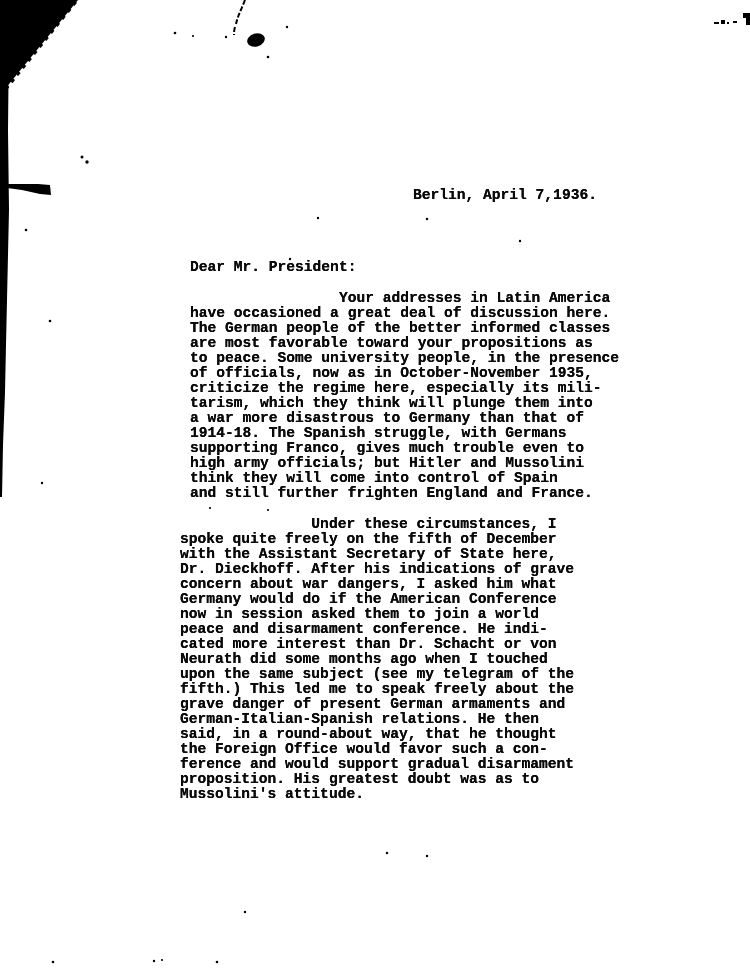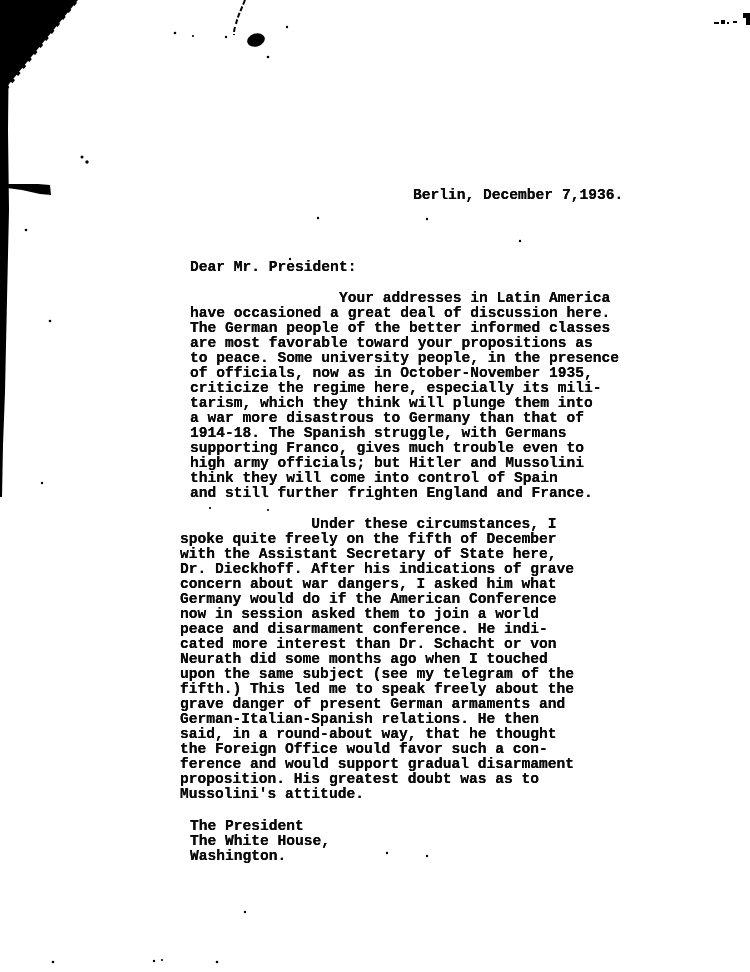--- a/index.html
+++ b/index.html
@@ -87,21 +87,21 @@
         <circle cx="427" cy="856" r="1.2"></circle>
         <circle cx="245" cy="912" r="1.2"></circle>
         <circle cx="53" cy="962" r="1.3"></circle>
         <circle cx="154" cy="961" r="1.2"></circle>
         <circle cx="162" cy="960" r="1.1"></circle>
         <circle cx="217" cy="962" r="1.3"></circle>
       </g>
     </g>
   </svg>
 
-  <div class="typewritten date-line">Berlin, December 7,1936.</div>
+  <div class="typewritten date-line">Berlin, April 7,1936.</div>
 
   <div class="typewritten salutation">Dear Mr. President:</div>
 
   <div class="typewritten paragraph-1">                 Your addresses in Latin America
 have occasioned a great deal of discussion here.
 The German people of the better informed classes
 are most favorable toward your propositions as
 to peace. Some university people, in the presence
 of officials, now as in October-November 1935,
 criticize the regime here, especially its mili-
@@ -126,17 +126,14 @@
 upon the same subject (see my telegram of the
 fifth.) This led me to speak freely about the
 grave danger of present German armaments and
 German-Italian-Spanish relations. He then
 said, in a round-about way, that he thought
 the Foreign Office would favor such a con-
 ference and would support gradual disarmament
 proposition. His greatest doubt was as to
 Mussolini's attitude.</div>
 
-  <div class="typewritten closing-block">The President
-The White House,
-Washington.</div>
 
 </div>
 
 </body></html>

